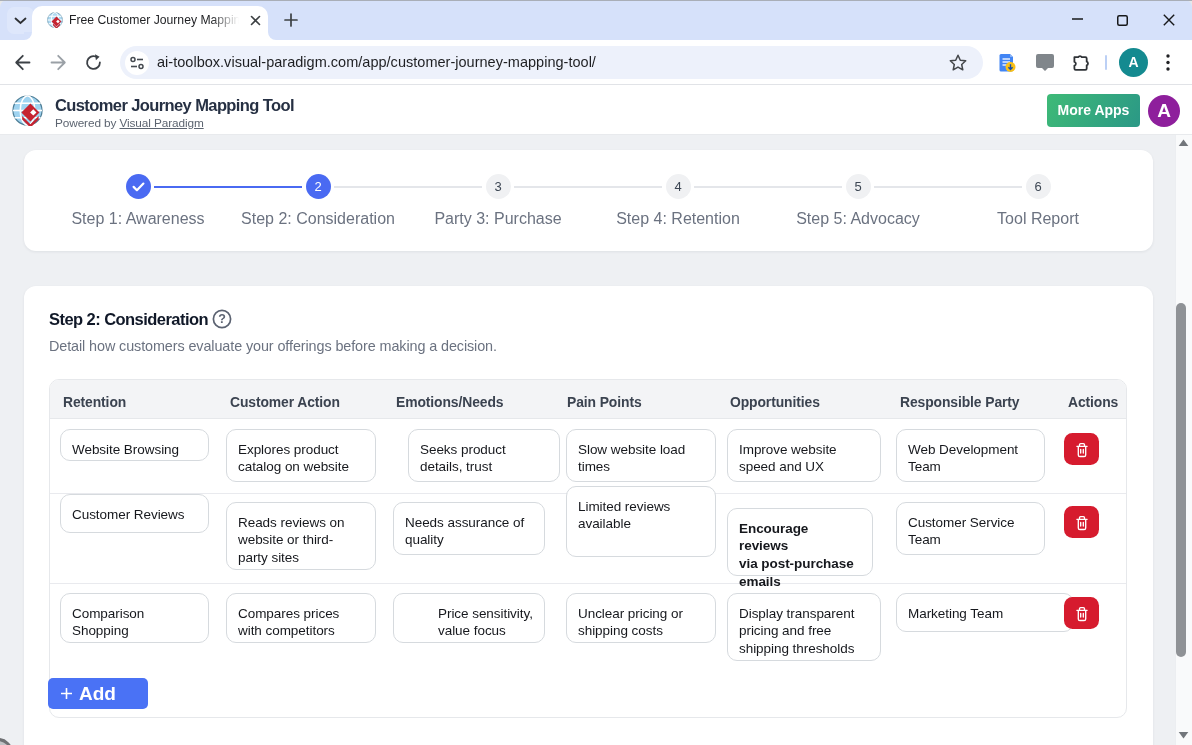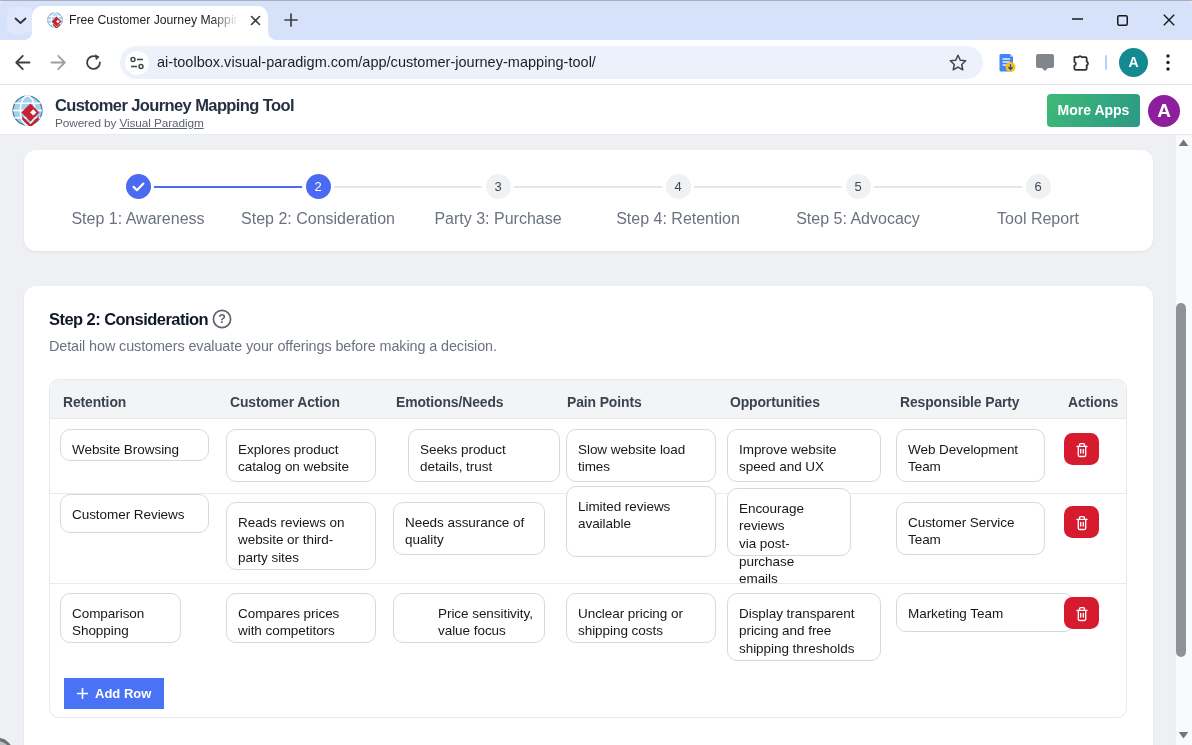--- a/index.html
+++ b/index.html
@@ -47,21 +47,21 @@
 
 #panel { left:49px; top:379px; width:1078px; height:339px; border:1px solid #e6e8eb; border-radius:10px; }
 #thead { left:50px; top:380px; width:1076px; height:39px; background:#f3f4f6; border-radius:9px 9px 0 0; border-bottom:1px solid #e6e8eb; }
 .th { top:394px; font-size:13.9px; font-weight:bold; color:#3b4350; letter-spacing:-0.1px; }
 .rowsep { left:50px; width:1076px; height:1px; background:#e9eaee; }
 
 .inp { border:1px solid #d6dade; border-radius:10px; background:#fff; font-size:13.5px; color:#16181d; line-height:17.7px; padding:10.5px 11px 0 11px; letter-spacing:-0.05px; }
 .trash { left:1064px; width:35px; height:32px; border-radius:8.5px; background:#d61b2e; }
 .trash svg { position:absolute; left:9.5px; top:8.5px; }
 
-#addrow { left:64px; top:678px; width:100px; height:31px; border-radius:0; background:#4a72f5; color:#fff; font-size:13px; font-weight:bold; line-height:31px; }
+#addrow { left:48px; top:678px; width:100px; height:31px; border-radius:5px; background:#4a72f5; color:#fff; font-size:19px; font-weight:bold; line-height:31px; }
 
 
 #sbtrack { left:1175px; top:135px; width:17px; height:610px; background:#f9fafb; border-left:1px solid #eceef1; }
 #sbthumb { left:1175.5px; top:303px; width:10px; height:354px; border-radius:5px; background:#8f9296; }
 </style>
 </head>
 <body>
 
   <div class="abs" style="left:0; top:0; width:1192px; height:12px; background:#e8e9ea;"></div>
   <div class="abs" id="tabstrip"></div>
@@ -236,29 +236,29 @@
   <div class="abs trash" style="top:433px;">
     <svg width="16" height="16" viewBox="0 0 16 16">
       <path d="M2.9 4.3 H13.1 M5.5 4.3 V2.7 A1.1 1.1 0 0 1 6.6 1.6 H9.4 A1.1 1.1 0 0 1 10.5 2.7 V4.3 M4.3 4.3 V12.9 A1.6 1.6 0 0 0 5.9 14.5 H10.1 A1.6 1.6 0 0 0 11.7 12.9 V4.3 M6.7 7.4 V11 M9.3 7.4 V11" fill="none" stroke="#fff" stroke-width="1.35" stroke-linecap="round"></path>
     </svg>
   </div>
 
   <div class="abs inp" style="left:60px;  top:494px; width:149px; height:39px;">Customer Reviews</div>
   <div class="abs inp" style="left:226px; top:502px; width:150px; height:68px;">Reads reviews on<br>website or third-<br>party sites</div>
   <div class="abs inp" style="left:393px; top:502px; width:152px; height:53px;">Needs assurance of<br>quality</div>
   <div class="abs inp" style="left:566px; top:486px; width:150px; height:71px;">Limited reviews<br>available</div>
-  <div class="abs inp" style="left:727px; top:488px; width:124px; height:68px;">Encourage reviews<br>via post-purchase<br>emails</div>
+  <div class="abs inp" style="left:727px; top:508px; width:146px; height:68px;font-weight:bold;">Encourage reviews<br>via post-purchase<br>emails</div>
   <div class="abs inp" style="left:896px; top:502px; width:149px; height:53px;">Customer Service<br>Team</div>
   <div class="abs trash" style="top:506px;">
     <svg width="16" height="16" viewBox="0 0 16 16">
       <path d="M2.9 4.3 H13.1 M5.5 4.3 V2.7 A1.1 1.1 0 0 1 6.6 1.6 H9.4 A1.1 1.1 0 0 1 10.5 2.7 V4.3 M4.3 4.3 V12.9 A1.6 1.6 0 0 0 5.9 14.5 H10.1 A1.6 1.6 0 0 0 11.7 12.9 V4.3 M6.7 7.4 V11 M9.3 7.4 V11" fill="none" stroke="#fff" stroke-width="1.35" stroke-linecap="round"></path>
     </svg>
   </div>
 
-  <div class="abs inp" style="left:60px;  top:593px; width:121px; height:50px;">Comparison<br>Shopping</div>
+  <div class="abs inp" style="left:60px;  top:593px; width:149px; height:50px;">Comparison<br>Shopping</div>
   <div class="abs inp" style="left:226px; top:593px; width:150px; height:50px;">Compares prices<br>with competitors</div>
   <div class="abs inp" style="left:393px; top:593px; width:152px; height:50px;padding-left:44px;">Price sensitivity,<br>value focus</div>
   <div class="abs inp" style="left:566px; top:593px; width:150px; height:50px;">Unclear pricing or<br>shipping costs</div>
   <div class="abs inp" style="left:727px; top:593px; width:154px; height:68px;">Display transparent<br>pricing and free<br>shipping thresholds</div>
   <div class="abs inp" style="left:896px; top:593px; width:178px; height:39px;">Marketing Team</div>
   <div class="abs trash" style="top:597px;">
     <svg width="16" height="16" viewBox="0 0 16 16">
       <path d="M2.9 4.3 H13.1 M5.5 4.3 V2.7 A1.1 1.1 0 0 1 6.6 1.6 H9.4 A1.1 1.1 0 0 1 10.5 2.7 V4.3 M4.3 4.3 V12.9 A1.6 1.6 0 0 0 5.9 14.5 H10.1 A1.6 1.6 0 0 0 11.7 12.9 V4.3 M6.7 7.4 V11 M9.3 7.4 V11" fill="none" stroke="#fff" stroke-width="1.35" stroke-linecap="round"></path>
     </svg>
   </div>

